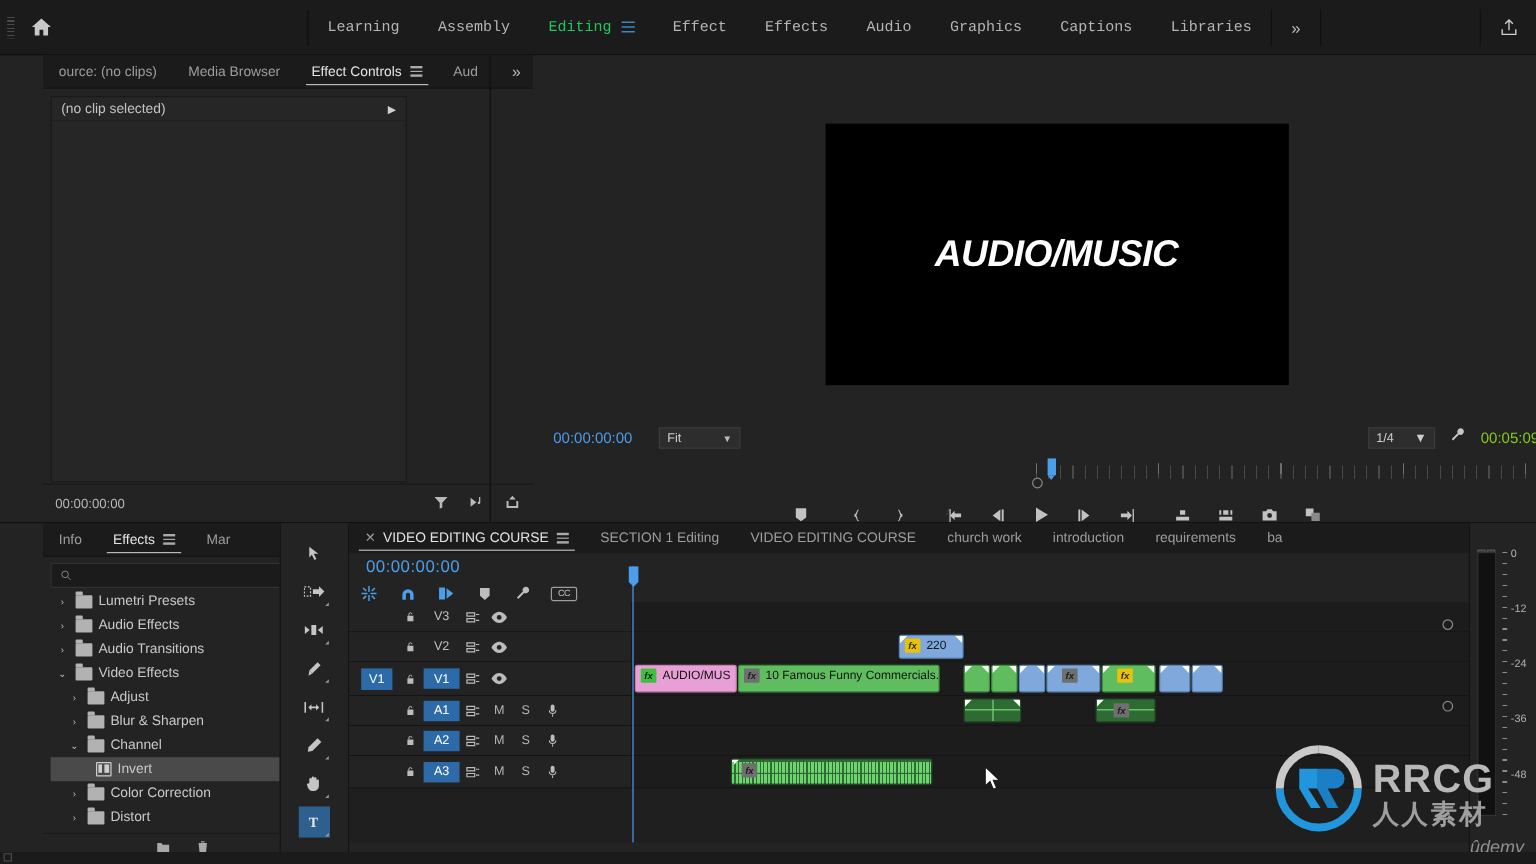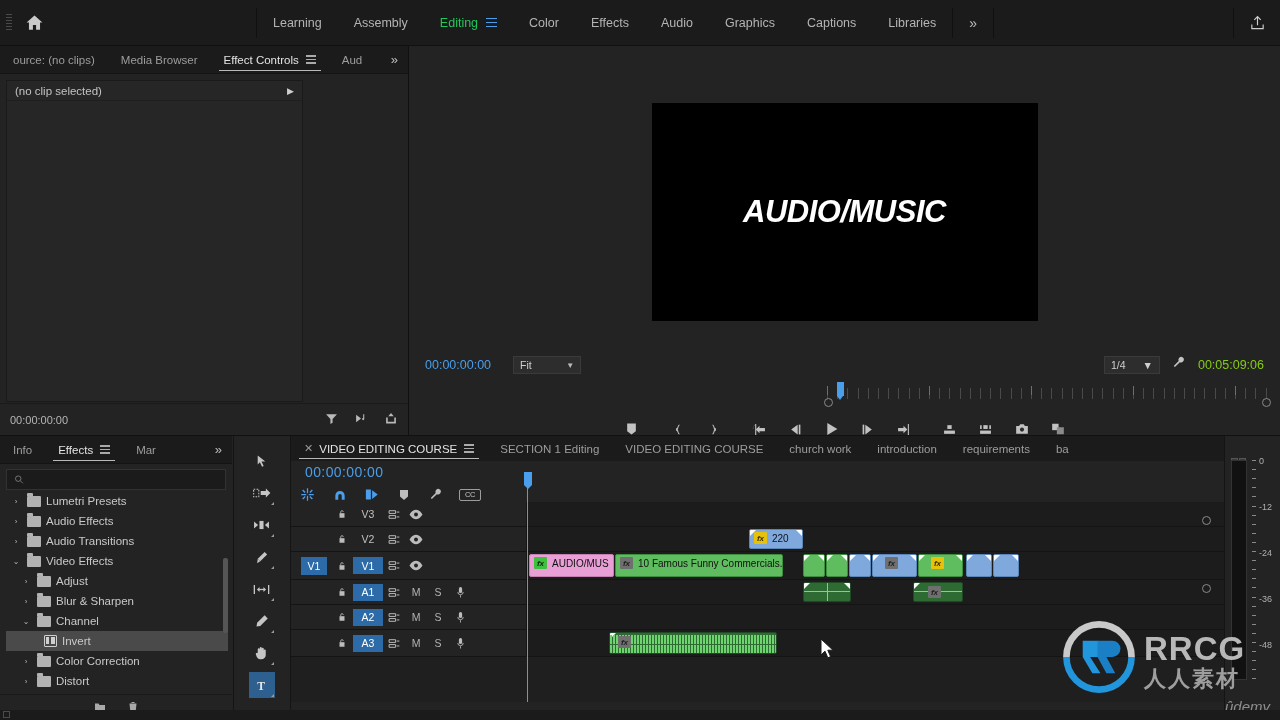--- a/index.html
+++ b/index.html
@@ -16,35 +16,35 @@
   .topbar {
     position:absolute; left:0; top:0; width:1280px; height:46px;
     background:#1b1b1b; display:flex; align-items:center;
     border-bottom:1px solid #111;
   }
   .grip { width:6px; height:18px; margin-left:6px;
     background:repeating-linear-gradient(to bottom,#4a4a4a 0 1px,transparent 1px 3px); }
   .home-btn { width:44px; height:46px; display:flex; align-items:center; justify-content:center; }
   .home-btn svg { width:19px; height:19px; fill:#c9c9c9; }
   .wsdiv { width:1px; height:30px; background:#101010; }
-  .ws-tabs { display:flex; align-items:flex-end; height:46px; }
+  .ws-tabs { display:flex; align-items:flex-end; height:46px;font-family:Liberation Mono, monospace; }
   .ws-tab {
     padding:0 16px; height:46px; display:flex; align-items:center;
     font-size:12.5px; color:#b4b4b4; white-space:nowrap;
   }
   .ws-tab.active { color:#22c55e; }
   .ws-menu-ico { margin-left:8px; display:flex; flex-direction:column; gap:2.5px; }
   .ws-menu-ico i { display:block; width:11px; height:1.5px; background:#4a9eea; }
   .chev-more { padding:0 16px; font-size:14px; color:#bdbdbd; display:flex; align-items:center; height:46px;}
   .topbar-spacer { flex:1; }
   .export-ico { width:46px; height:46px; display:flex; align-items:center; justify-content:center; }
   .export-ico svg { width:17px; height:18px; stroke:#cfcfcf; fill:none; stroke-width:1.6; }
 
   
-  .panel { background:#232323; position:absolute; }
+  .panel { background:#232323; position:absolute;margin-left:36px; }
   .panel-tabs {
     height:28px; background:#1b1b1b; display:flex; align-items:stretch;
     border-bottom:1px solid #141414; overflow:hidden;
   }
   .ptab {
     display:flex; align-items:center; padding:0 13px; font-size:11.5px;
     color:#9d9d9d; white-space:nowrap; position:relative;
   }
   .ptab.active { color:#e3e3e3; }
   .ptab.active:after {
@@ -240,21 +240,21 @@
         </div>
       <div class="ws-tab active">
         <span>Editing</span>
         <span class="ws-menu-ico">
             <i></i>
             <i></i>
             <i></i>
           </span>
       </div>
       <div class="ws-tab">
-          <span>Color</span>
+          <span>Effect</span>
         </div>
       <div class="ws-tab">
           <span>Effects</span>
         </div>
       <div class="ws-tab">
           <span>Audio</span>
         </div>
       <div class="ws-tab">
           <span>Graphics</span>
         </div>

